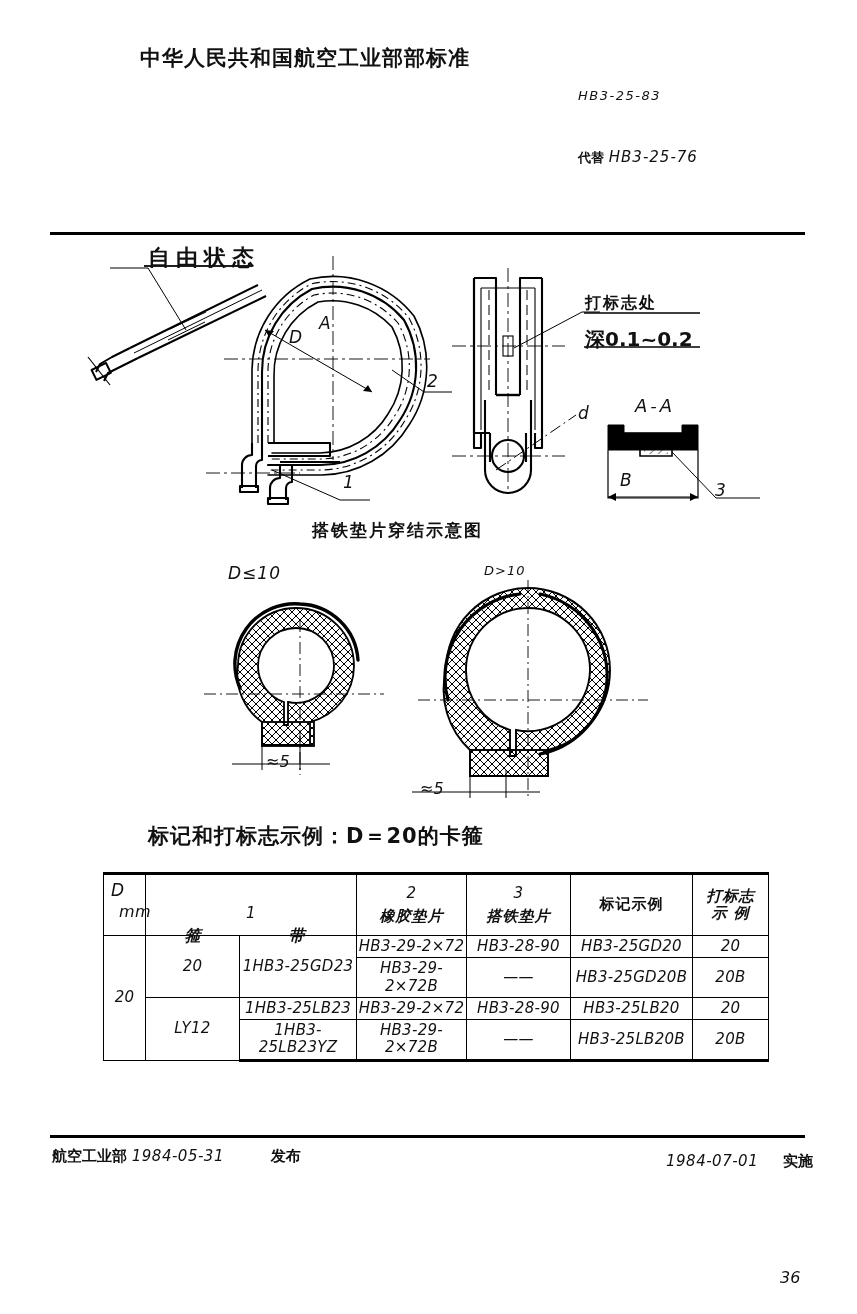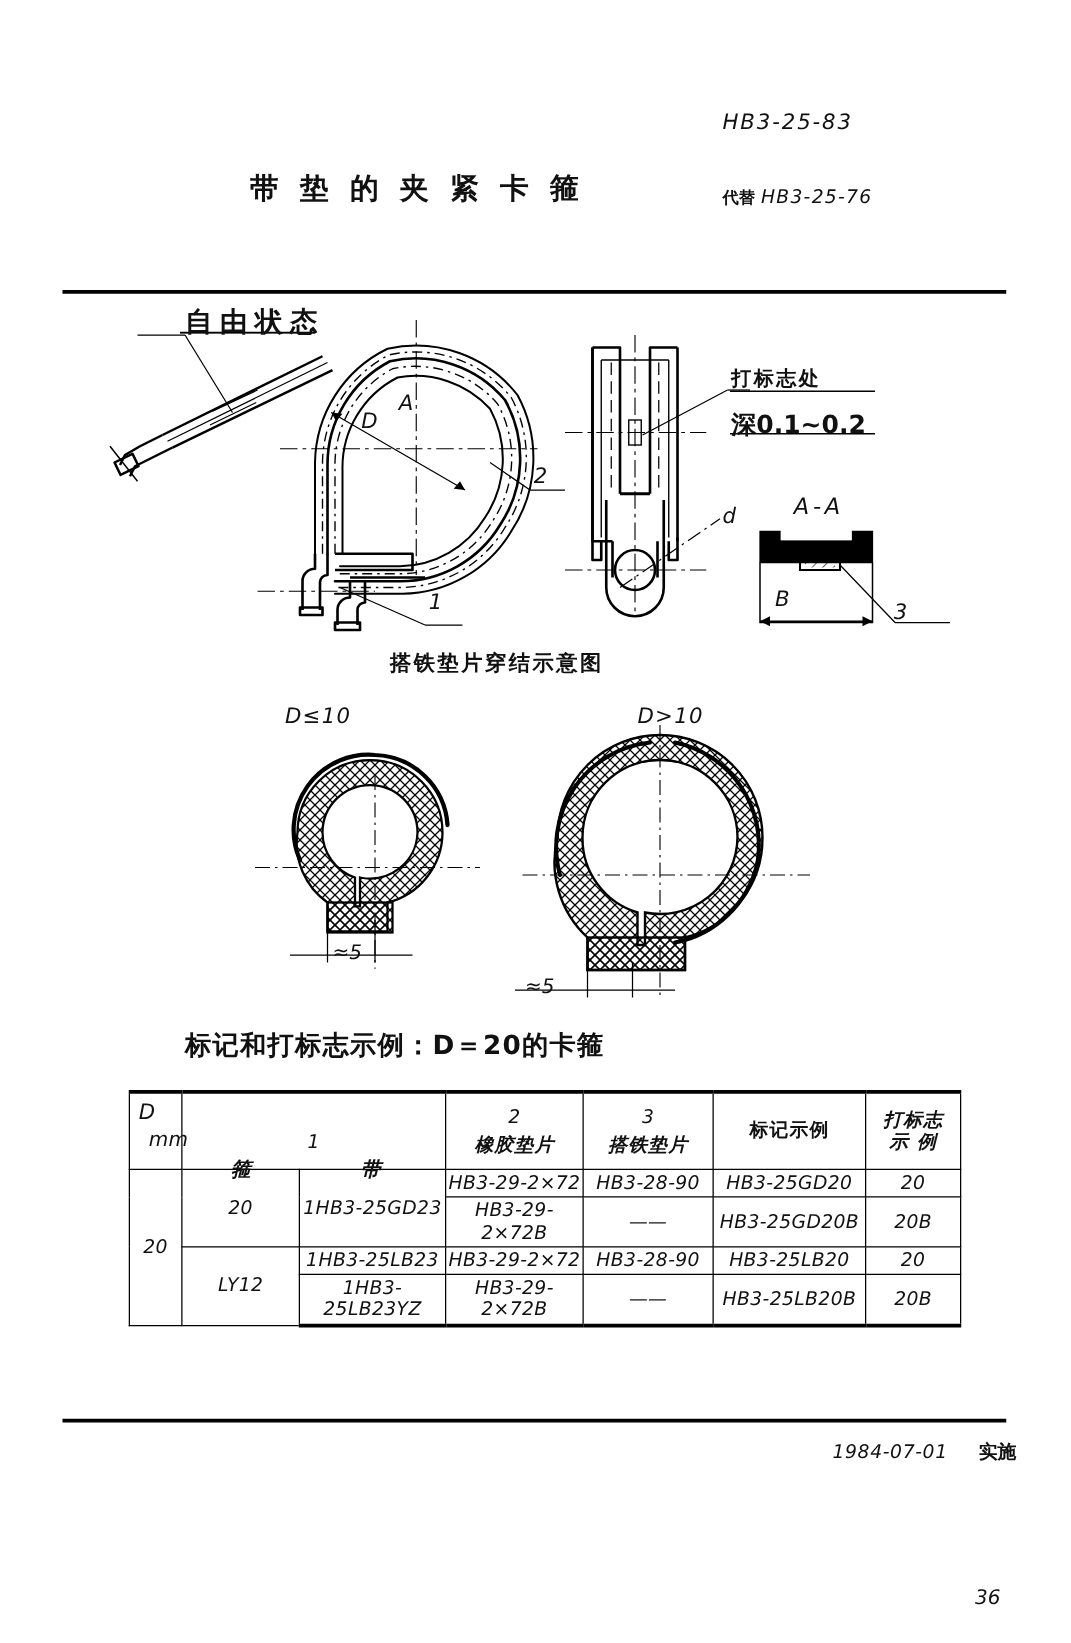--- a/index.html
+++ b/index.html
@@ -13,21 +13,21 @@
   
   .abs{position:absolute;}
   .hand{font-family:"DejaVu Sans","Liberation Sans",sans-serif;font-style:italic;}
   .cn{font-family:"DejaVu Sans","Liberation Sans",sans-serif;font-weight:700;}
 
   
   #std-org{
     left:140px;top:44px;font-size:21px;font-weight:700;letter-spacing:1px;
   }
   #std-code{
-    left:578px;top:88px;font-size:17px;font-style:italic;letter-spacing:1.5px;
+    left:578px;top:88px;font-size:13px;font-style:italic;letter-spacing:1.5px;
   }
   #doc-title{
     left:200px;top:135px;font-size:23px;font-weight:700;letter-spacing:17px;
   }
   #replaces{
     left:578px;top:148px;font-size:15px;
   }
   #replaces .rep-label{font-weight:700;font-style:normal;font-size:13px;}
   #replaces .rep-code{font-style:italic;letter-spacing:1px;text-align:center;}
 
@@ -43,21 +43,21 @@
   #lbl-sec-aa{left:635px;top:395px;font-size:18px;font-style:italic;letter-spacing:3px;}
   #lbl-dim-B{left:620px;top:470px;font-size:17px;font-style:italic;}
   #lbl-item-3{left:715px;top:480px;font-size:17px;font-style:italic;}
   #lbl-item-2{left:427px;top:371px;font-size:17px;font-style:italic;}
   #lbl-item-1{left:343px;top:472px;font-size:17px;font-style:italic;}
   #lbl-d{left:578px;top:403px;font-size:17px;font-style:italic;}
   #lbl-A{left:319px;top:313px;font-size:17px;font-style:italic;}
   #lbl-D{left:289px;top:327px;font-size:17px;font-style:italic;}
   #cap-ground-pad{left:312px;top:519px;font-size:17px;font-weight:700;letter-spacing:2px;}
   #lbl-dle10{left:228px;top:563px;font-size:17px;letter-spacing:1px;}
-  #lbl-dgt10{left:484px;top:563px;font-size:17px;font-style:italic;letter-spacing:1px;margin-left:26px;}
+  #lbl-dgt10{left:484px;top:563px;font-size:13px;font-style:italic;letter-spacing:1px;}
   #lbl-approx5-left{left:266px;top:752px;font-size:16px;font-style:italic;}
   #lbl-approx5-right{left:420px;top:779px;font-size:16px;font-style:italic;}
 
   #table-caption{left:148px;top:822px;font-size:21px;font-weight:700;letter-spacing:1px;}
 
   
   #spec-table{
     position:absolute;left:103px;top:872px;width:665px;
     border-collapse:collapse;
     table-layout:fixed;
@@ -102,24 +102,24 @@
   #page-number{left:780px;top:1268px;font-size:16px;font-style:italic;}
 
   svg{display:block;}
   #art{position:absolute;left:0;top:0;width:857px;height:1314px;pointer-events:none;}
 </style>
 </head>
 <body>
 
 <div class="page">
 
+  <div class="abs cn" id="std-org">中华人民共和国航空工业部部标准</div>
 
   <div class="abs hand" id="std-code">HB3-25-83</div>
 
-  <div class="abs cn" id="doc-title">带垫的夹紧卡箍</div>
 
   <div class="abs" id="replaces">
     <span class="rep-label">代替</span>
     <span class="rep-code">HB3-25-76</span>
   </div>
 
   <div class="abs rule-thick" id="rule-top"></div>
 
   <svg id="art" viewBox="0 0 857 1314">
     <defs>
@@ -464,20 +464,25 @@
         <td class="botline">HB3-29-2×72B</td>
         <td class="botline dash">——</td>
         <td class="botline">HB3-25LB20B</td>
         <td class="botline">20B</td>
       </tr>
     </tbody>
   </table>
 
   <div class="abs rule-thick" id="rule-bottom"></div>
 
+  <div class="abs" id="footer-left">
+    <span class="f-org">航空工业部</span>
+    <span class="f-date">1984-05-31</span>
+    <span class="f-verb">发布</span>
+  </div>
 
   <div class="abs" id="footer-right">
     <span class="f-date">1984-07-01</span>
     <span class="f-verb">实施</span>
   </div>
 
   <div class="abs hand" id="page-number">36</div>
 
 </div>
 

